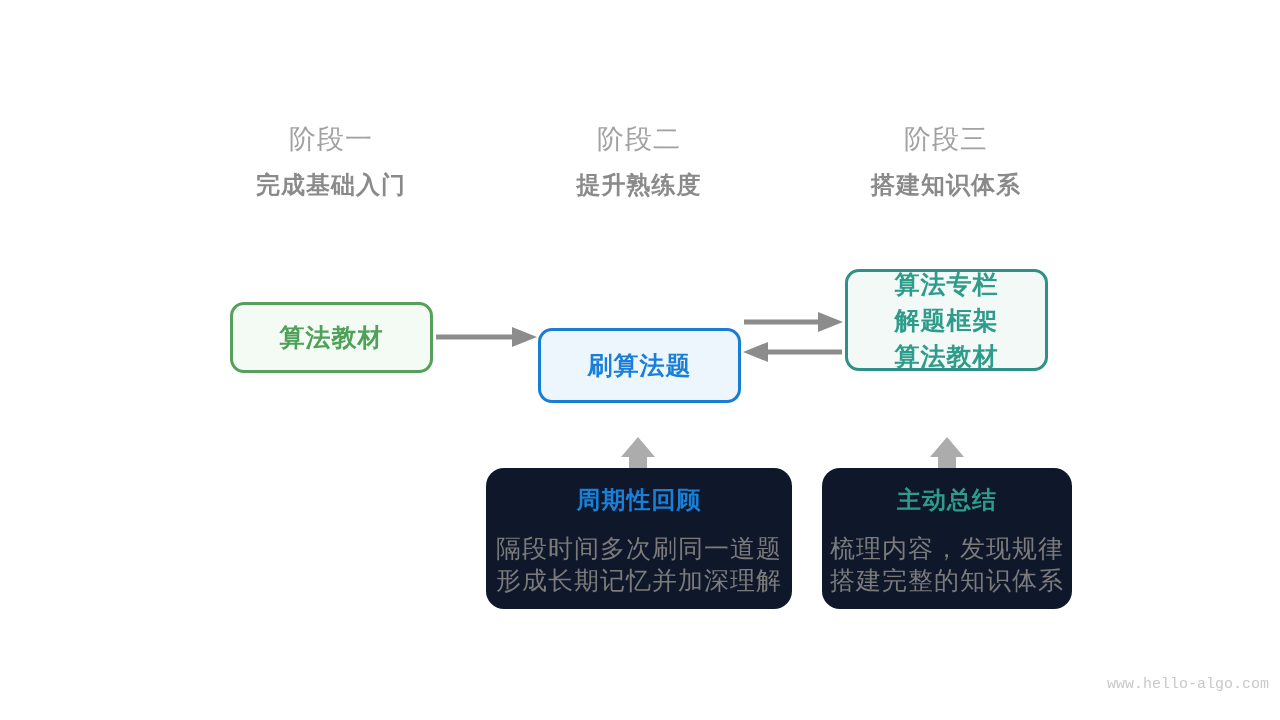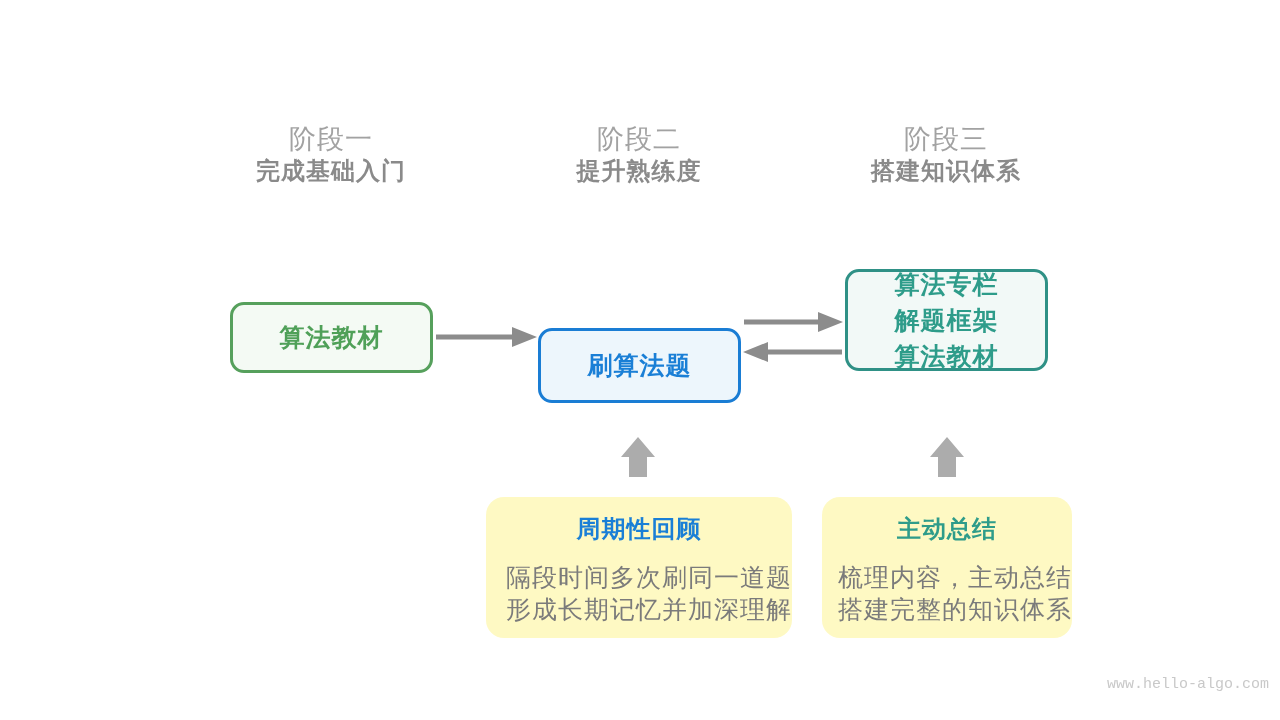--- a/index.html
+++ b/index.html
@@ -26,20 +26,21 @@
     text-align: center;
   }
   .stage-title {
     font-size: 27px;
     font-weight: 400;
     color: #a2a2a2;
     line-height: 34px;
     letter-spacing: 1px;
   }
   .stage-subtitle {
+    margin-top: 14px;
     font-size: 24px;
     font-weight: 700;
     color: #8a8a8a;
     line-height: 30px;
     letter-spacing: 1px;
   }
   
   .node {
     position: absolute;
     box-sizing: border-box;
@@ -70,45 +71,44 @@
   .node-blue .node-label { color: #1a7fd6; }
   .node-teal {
     left: 845px; top: 269px; width: 203px; height: 102px;
     border: 3px solid #2f9186;
     background: #f2f9f7;
   }
   .node-teal .node-label { color: #2e9c8a; line-height: 36px; }
   
   .note {
     position: absolute;
-    top: 497px;
+    top: 468px;
     height: 141px;
     box-sizing: border-box;
-    background: #fef9c3;
+    background: #0f172a;
     border-radius: 18px;
     padding-top: 17px;
     text-align: center;
   }
   .note-1 { left: 486px; width: 306px; }
   .note-2 { left: 822px; width: 250px; }
   .note-title {
     font-size: 24px;
     font-weight: 700;
     line-height: 30px;
     letter-spacing: 1px;
   }
   .note-title-blue { color: #1a7fd6; }
   .note-title-teal { color: #2e9c8a; }
   .note-body {
     margin-top: 17px;
     font-size: 25px;
     color: #7b7b7b;
     line-height: 32px;
     letter-spacing: 1px;
-    text-align: right;
   }
   
   .watermark {
     position: absolute;
     top: 676px;
     right: 37px;
     font-family: Liberation Mono, monospace;
     font-size: 15px;
     color: #c9c9c9;
   }
@@ -172,20 +172,20 @@
   <div class="note note-1">
     <div class="note-title note-title-blue">周期性回顾</div>
     <div class="note-body">
       <div>隔段时间多次刷同一道题</div>
       <div>形成长期记忆并加深理解</div>
     </div>
   </div>
   <div class="note note-2">
     <div class="note-title note-title-teal">主动总结</div>
     <div class="note-body">
-      <div>梳理内容，主动总结</div>
+      <div>梳理内容，发现规律</div>
       <div>搭建完整的知识体系</div>
     </div>
   </div>
 
   <div class="watermark">www.hello-algo.com</div>
 
 </div>
 
 </body></html>

